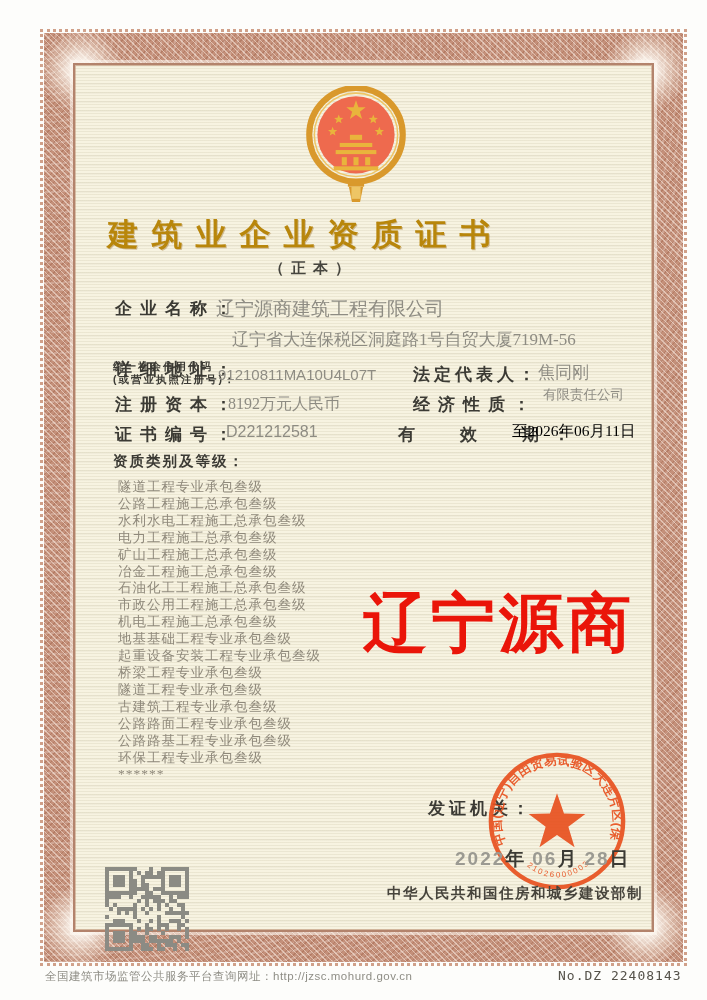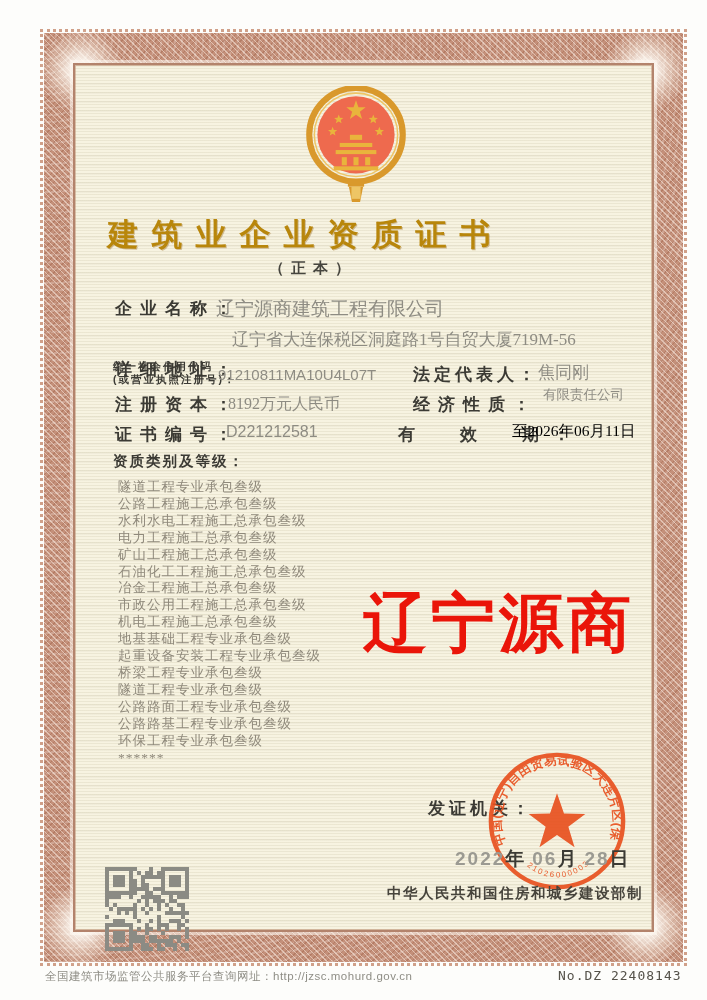--- a/index.html
+++ b/index.html
@@ -138,28 +138,29 @@
 <div class="lbl" style="left:398px; top:423px; letter-spacing:14px;">有　效　期：</div>
 <div class="val" style="left:512px; top:421px; font-size:15.5px; color:#000000;">至2026年06月11日</div>
 
 <div class="qual-title">资质类别及等级：</div>
 <div class="qual-list">
     <div>隧道工程专业承包叁级</div>
     <div>公路工程施工总承包叁级</div>
     <div>水利水电工程施工总承包叁级</div>
     <div>电力工程施工总承包叁级</div>
     <div>矿山工程施工总承包叁级</div>
+    <div>冶金工程施工总承包叁级</div>
     <div>石油化工工程施工总承包叁级</div>
-    <div>冶金工程施工总承包叁级</div>
     <div>市政公用工程施工总承包叁级</div>
     <div>机电工程施工总承包叁级</div>
     <div>地基基础工程专业承包叁级</div>
     <div>起重设备安装工程专业承包叁级</div>
     <div>桥梁工程专业承包叁级</div>
     <div>隧道工程专业承包叁级</div>
+    <div>古建筑工程专业承包叁级</div>
     <div>公路路面工程专业承包叁级</div>
     <div>公路路基工程专业承包叁级</div>
     <div>环保工程专业承包叁级</div>
     <div>******</div>
   </div>
 
 <div class="watermark">辽宁源商</div>
 
 <div class="issuer-label">发证机关：</div>
 

